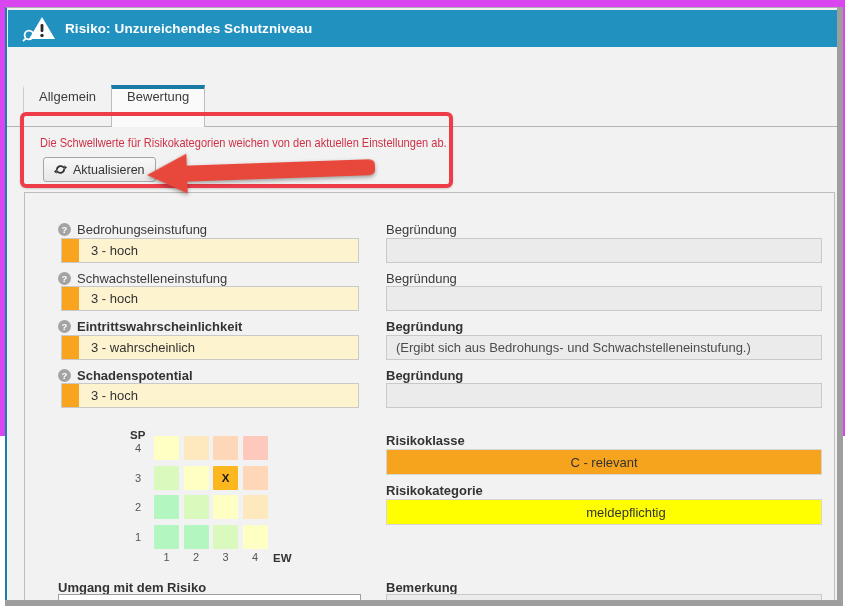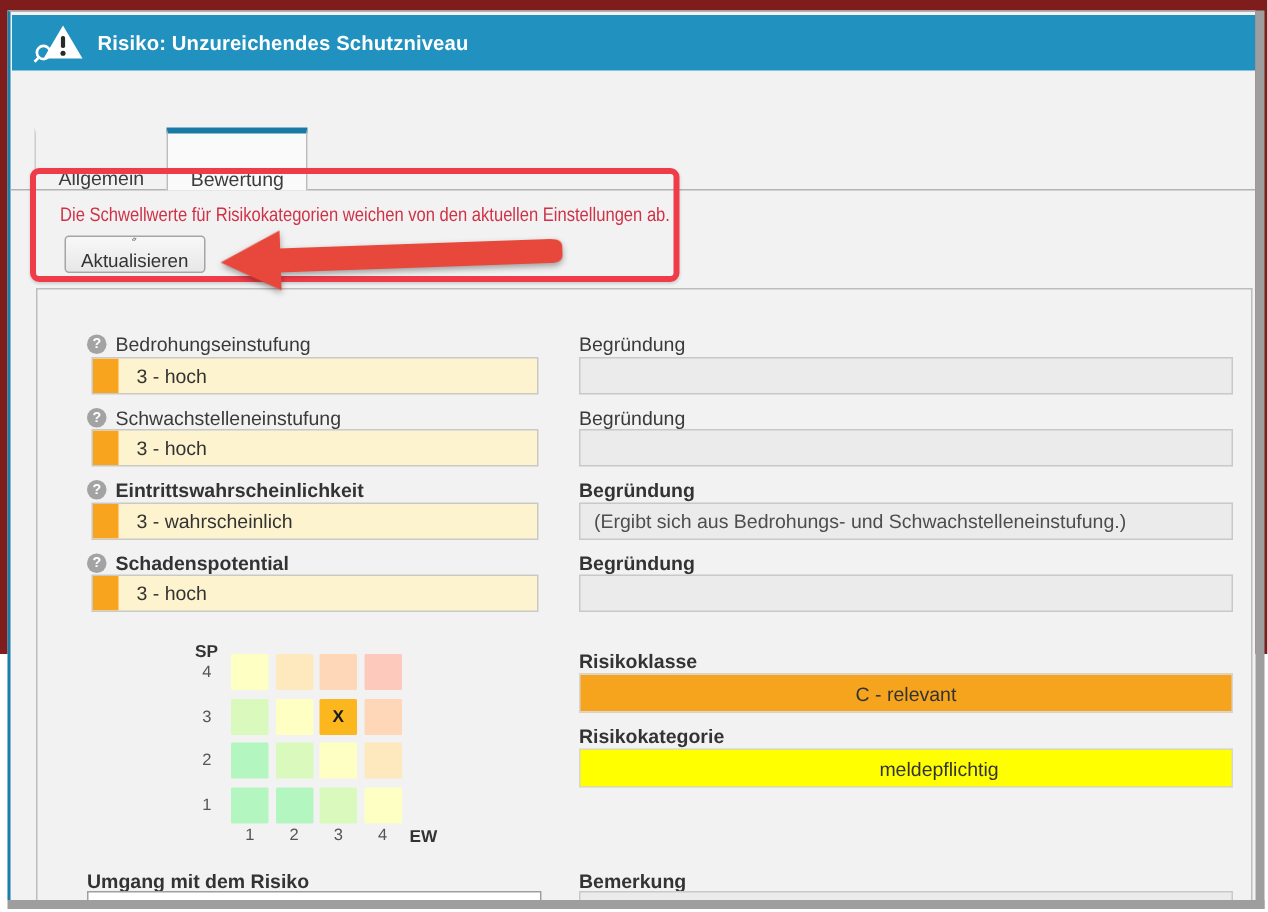--- a/index.html
+++ b/index.html
@@ -1,51 +1,51 @@
 <!DOCTYPE html>
 <html><head>
 <meta charset="utf-8">
 <style>
   * { margin:0; padding:0; box-sizing:border-box; }
   html,body { width:845px; height:608px; background:#ffffff; overflow:hidden;
     font-family:"Liberation Sans","DejaVu Sans",sans-serif; }
-  .page { position:relative; width:845px; height:436px; background:#7f1d1d; }
+  .page { position:relative; width:845px; height:436px; background:#d946ef; }
 
   
   .window { position:absolute; left:5px; top:7px; width:832px; height:593px;
     background:#f2f2f2; border-left:2px solid #1a7fa8; border-top:1px solid #b0b0b0;
     overflow:hidden; }
   .vscroll { position:absolute; left:837px; top:7px; width:6px; height:599px; background:#9e9e9e; }
   .hscroll { position:absolute; left:5px; top:600px; width:838px; height:6px; background:#9e9e9e; }
 
   
   .titlebar { position:absolute; left:1px; right:0; top:2px; height:37px;
     display:flex; align-items:center; padding-left:14px; gap:9px; }
   .title-text { color:#ffffff; font-weight:bold; font-size:13.5px; letter-spacing:.1px; }
 
   
   .tabbar { position:absolute; left:0; right:0; top:77px; height:42px;
     border-bottom:1px solid #b3b3b3; display:flex; align-items:stretch; padding-left:16px; }
-  .tab { position:relative; display:flex; align-items:flex-end; padding:0 15px;
+  .tab { position:relative; display:flex; align-items:flex-start; padding:0 15px;
     font-size:13px; color:#3c3c3c; border-left:1px solid #cccccc; cursor:default;
     border-top:4px solid transparent; }
   .tab:last-of-type { border-right:1px solid #cccccc; }
   .tab.active { background:#fafafa; margin-bottom:-1px; border-left:1px solid #bdbdbd;
     border-right:1px solid #bdbdbd; }
 
   
   .redbox { position:absolute; left:13px; top:104px; width:433px; height:76px;
     border:4px solid #ee3c49; border-radius:6px; z-index:5; pointer-events:none;
     box-shadow:0 1px 2px rgba(0,0,0,.15); }
   .warning-text { position:absolute; left:33px; top:127px; font-size:13px; z-index:6;
     white-space:nowrap; transform:scaleX(.85); transform-origin:left center; }
   .refresh-btn { position:absolute; left:36px; top:149px; height:25px; z-index:6;
     display:inline-flex; align-items:center; gap:6px; padding:0 10px;
     background:linear-gradient(#f8f8f8,#e7e7e7); border:1px solid #a5a5a5;
-    border-radius:3px; font-size:12.5px; color:#333333; cursor:pointer;flex-direction:column; }
+    border-radius:3px; font-size:12.5px; color:#333333; cursor:pointer; }
   .anno-arrow { position:absolute; left:138px; top:141px; z-index:7;
     transform:rotate(-2deg); filter:drop-shadow(0 2px 2px rgba(0,0,0,.35)); }
 
   
   .section { position:absolute; left:17px; top:184px; width:811px; height:410px;
     border:1px solid #bdbdbd; border-bottom:none; background:#f2f2f2; }
   .section-header { height:22px; background:#e9e9e9; border-bottom:1px solid #cfcfcf;
     line-height:21px; padding-left:17px; font-size:13.5px; color:#4a4a4a; }
 
   .flabel { position:absolute; display:flex; align-items:center; gap:6px;

